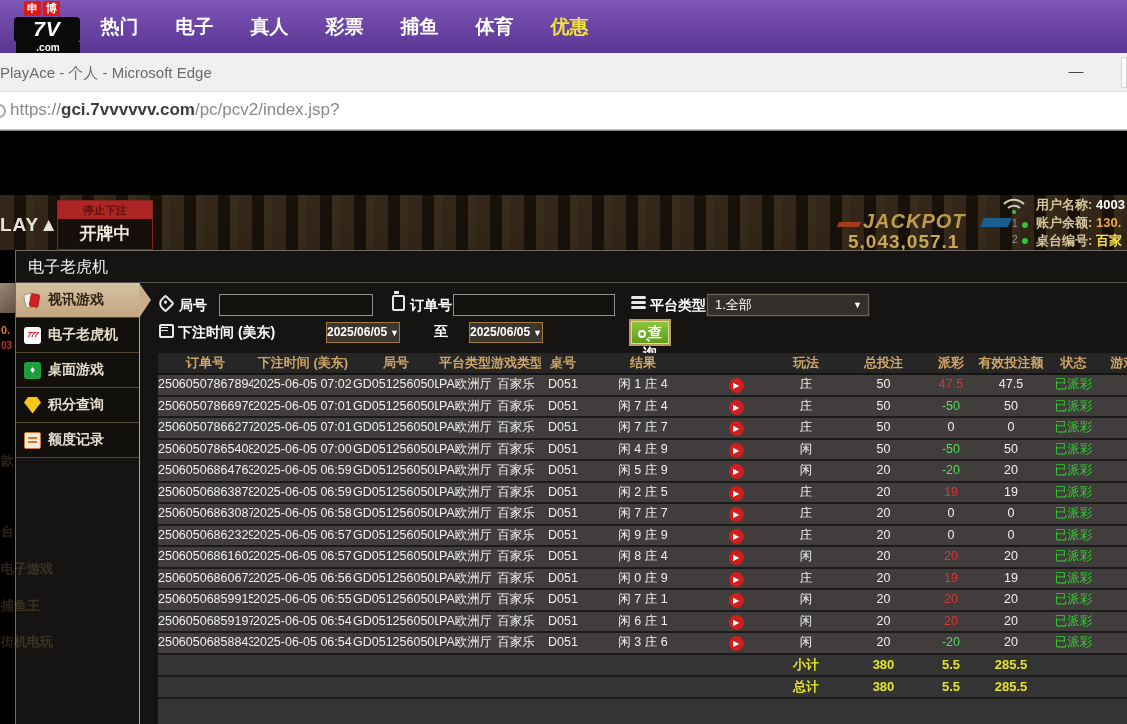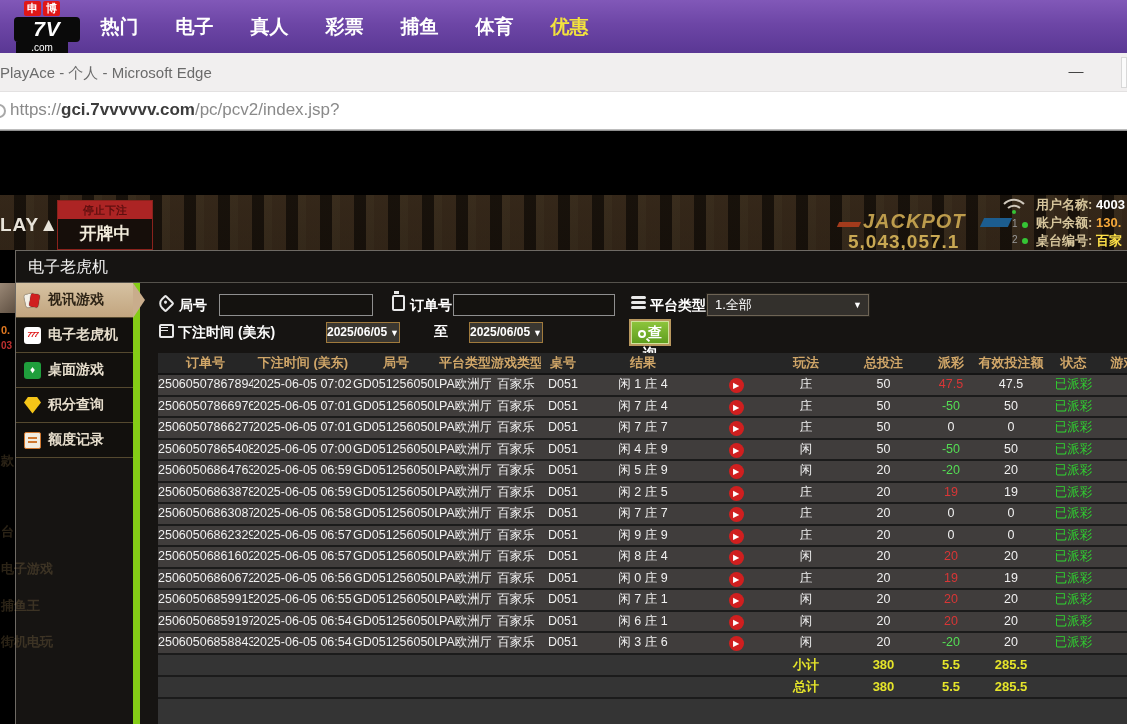--- a/index.html
+++ b/index.html
@@ -9,22 +9,22 @@
   
   .navbar { position:absolute; left:0; top:0; width:1127px; height:53px;
     background:linear-gradient(180deg,#8158b8 0%,#6d46a6 45%,#5a3794 100%); z-index:3; }
   .logo { position:absolute; left:14px; top:0; width:80px; height:53px; }
   .logo-badges { position:absolute; left:10px; top:1px; display:flex; gap:2px; }
   .logo-badge { width:17px; height:15px; background:#e01717; color:#fff; font-size:11px;
     font-weight:bold; text-align:center; line-height:15px; border-radius:2px; }
   .logo-mid { position:absolute; left:0; top:17px; width:66px; height:25px; background:#0a0a0a;
     color:#fff; font-size:21px; font-weight:bold; font-style:italic; text-align:center;
     line-height:24px; border-radius:4px; letter-spacing:1px; }
-  .logo-com { position:absolute; left:2px; top:42px; width:52px; height:11px; background:#0a0a0a;
-    color:#fff; font-size:10px; font-weight:normal; text-align:center; line-height:11px; }
+  .logo-com { position:absolute; left:2px; top:42px; width:64px; height:11px; background:#0a0a0a;
+    color:#fff; font-size:10px; font-weight:bold; text-align:center; line-height:11px; }
   .nav-menu { position:absolute; left:82px; top:0; height:53px; display:flex; }
   .nav-item { width:75px; height:43px; line-height:53px; text-align:center; color:#fff;
     font-size:19px; font-weight:bold; cursor:pointer; }
   .nav-item.hl { color:#f3e23d; }
 
   
   .titlebar { position:absolute; left:0; top:53px; width:1127px; height:39px; background:#f1efef;
     border-bottom:1px solid #e3e1e1; z-index:3; }
   .win-title { position:absolute; left:0; top:11px; color:#6b6b6b; font-size:15px; }
   .btn-min { position:absolute; left:1058px; top:0; width:36px; height:39px; color:#444;
@@ -69,21 +69,21 @@
   .uinfo .v-name { color:#fff; }
   .uinfo .v-bal { color:#f5a83a; }
   .uinfo .v-table { color:#fde047; }
 
   
   .modal { position:absolute; left:15px; top:250px; width:1112px; height:474px; background:#161412;
     border-top:1px solid #6e6a64; border-left:1px solid #6e6a64; z-index:5; }
   .modal-title { position:absolute; left:12px; top:6px; color:#f2f2f2; font-size:16px; }
   .modal-sep { position:absolute; left:0; top:31px; width:1112px; height:1px; background:#55524c; }
   .sidebar { position:absolute; left:0; top:32px; width:124px; height:442px;
-    border-right:7px solid #84cc16; }
+    border-right:1px solid #84cc16; }
   .side-item { position:relative; height:35px; border-bottom:1px solid #55492f; display:flex;
     align-items:center; gap:7px; padding-left:8px; color:#e6ddcc; font-size:14px; font-weight:bold;
     cursor:pointer; background:#12100d; }
   .side-item.active { background:linear-gradient(180deg,#d6c2a2,#c2a57f); color:#2e2416; }
   .side-item.active::after { content:""; position:absolute; right:-12px; top:0; width:0; height:0;
     border-top:17px solid transparent; border-bottom:18px solid transparent; border-left:12px solid #c9ad8c; }
   .si-icon { width:17px; height:17px; flex:none; position:relative; }
   .ic-cards .card1 { position:absolute; left:1px; top:2px; width:9px; height:13px; background:#f4f0e6;
     border-radius:2px; transform:rotate(-12deg); box-shadow:0 0 1px #000; }
   .ic-cards .card2 { position:absolute; left:6px; top:2px; width:9px; height:13px; background:#d01f1f;

